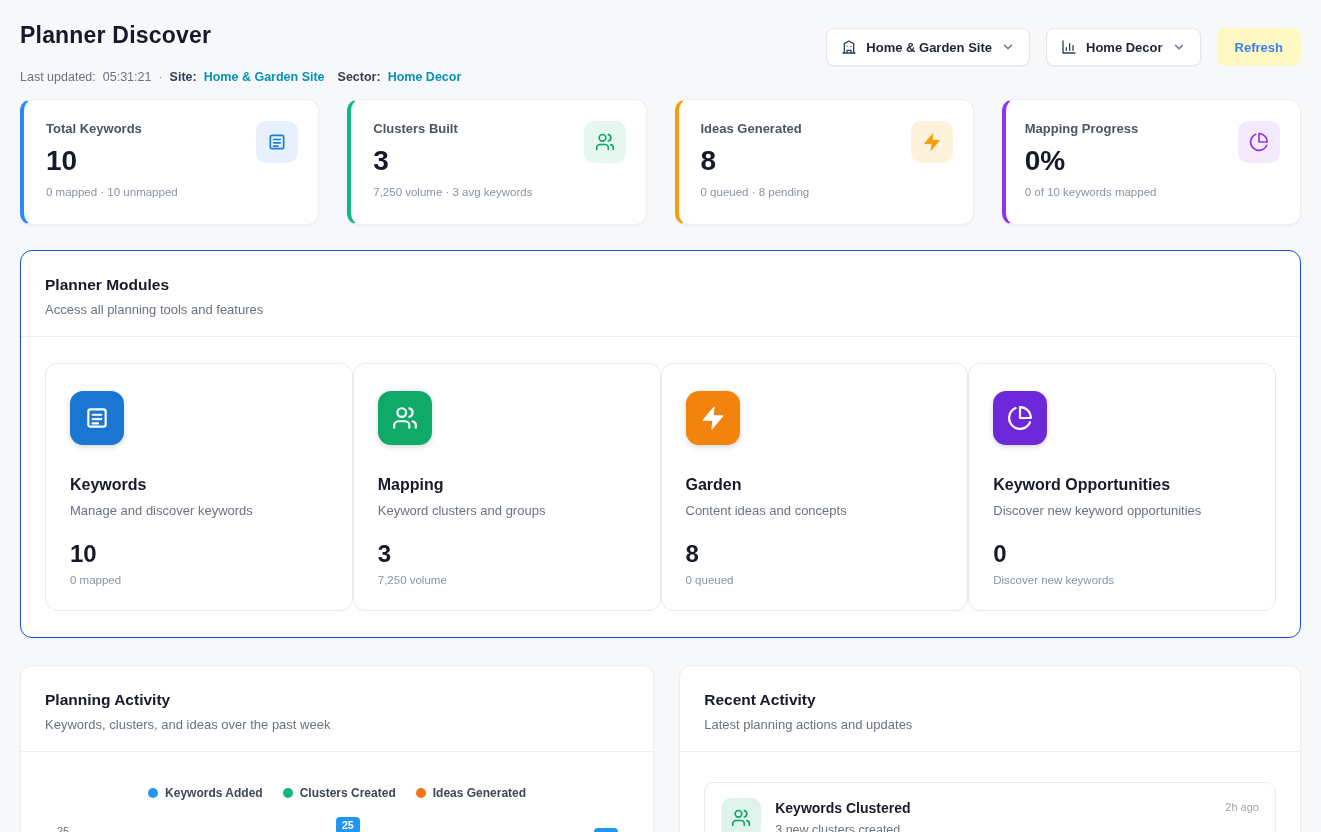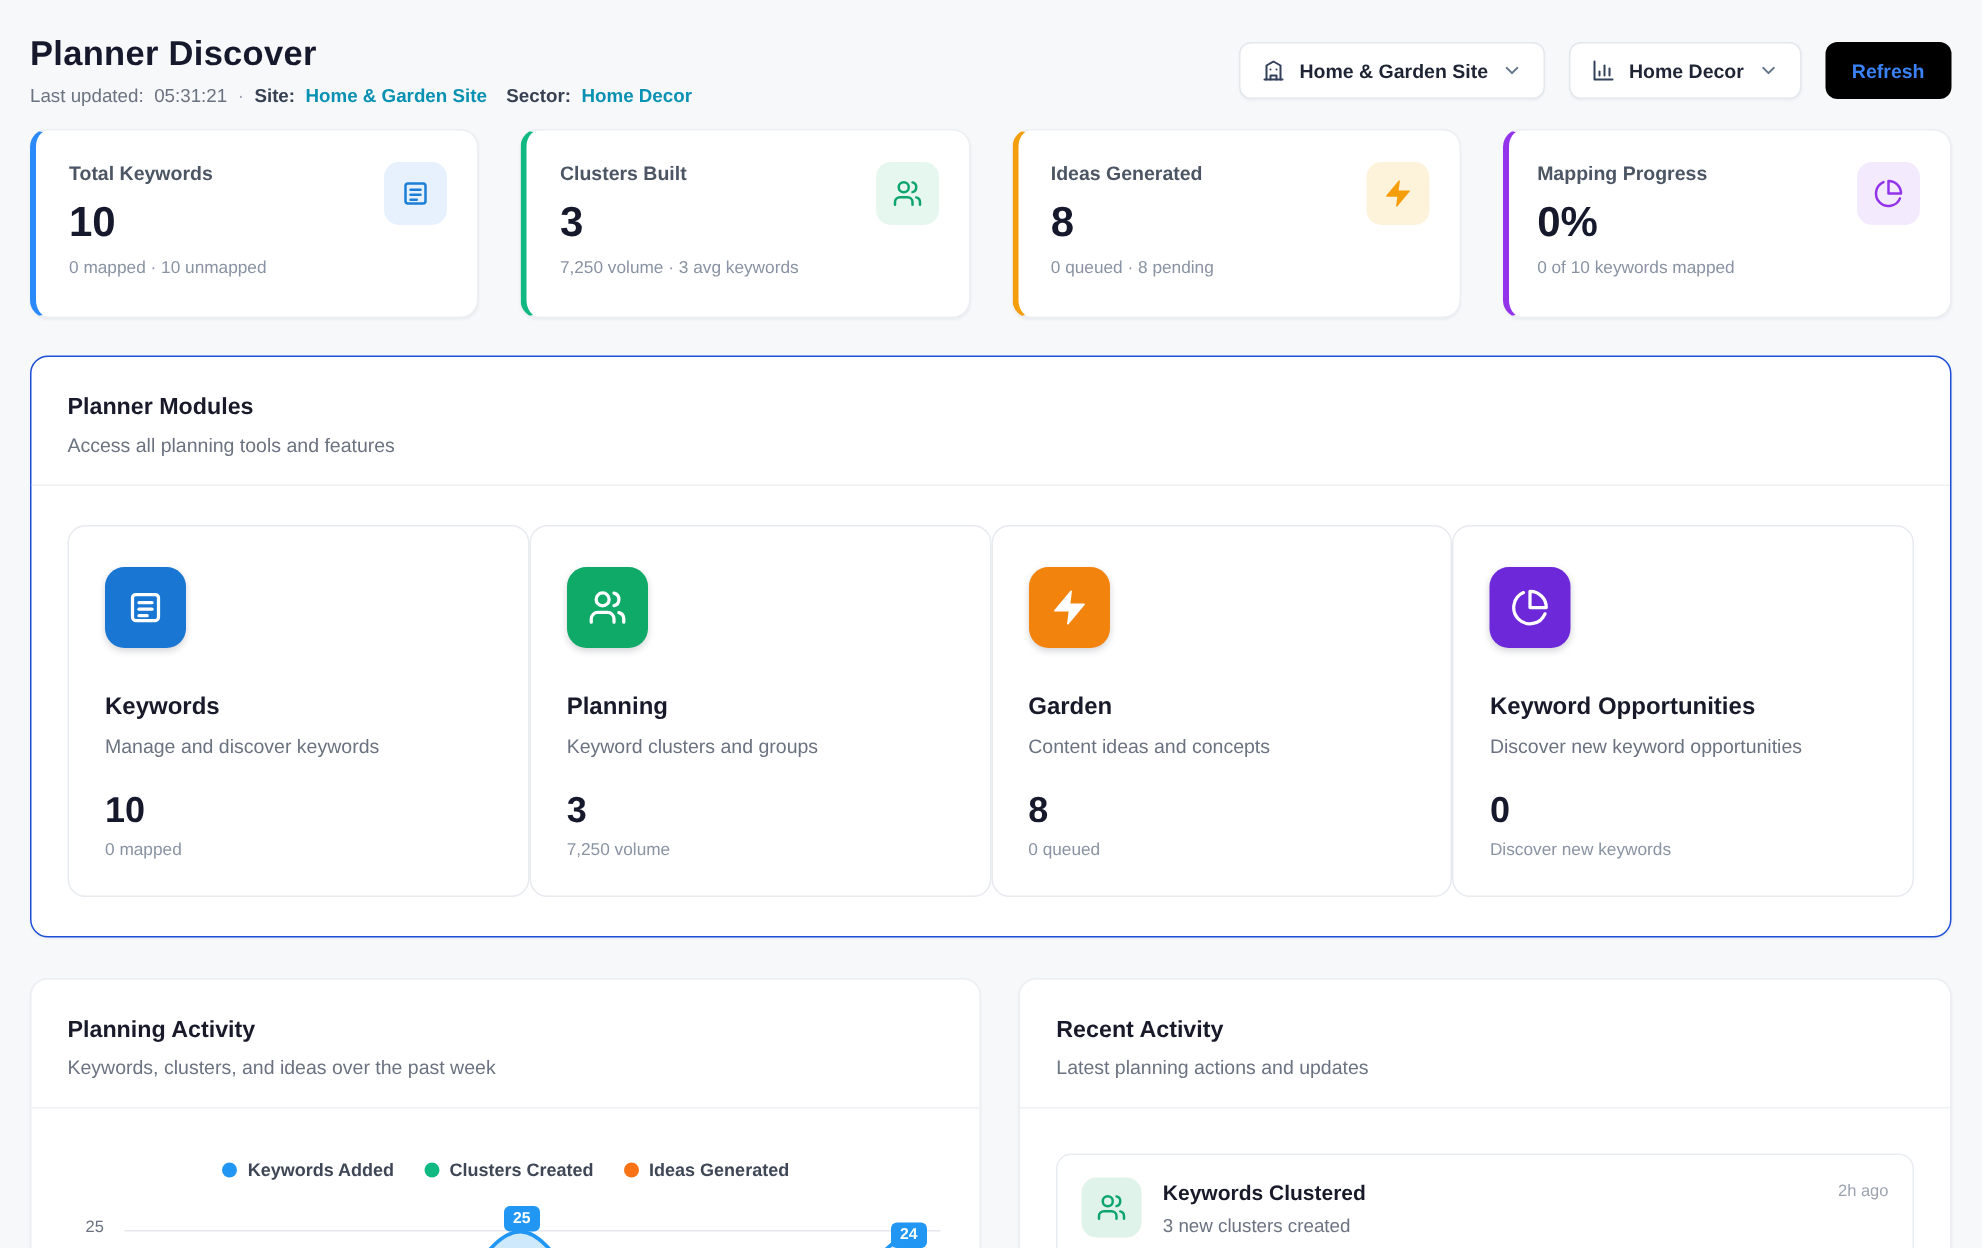--- a/index.html
+++ b/index.html
@@ -7,38 +7,38 @@
   body {
     font-family: "Liberation Sans", "DejaVu Sans", sans-serif;
     background: #f7f8fa;
     color: #181a2a;
   }
   .page { padding: 18px 20px; }
 
   
   .header-row { display: flex; justify-content: space-between; align-items: flex-start; }
   .page-title { font-size: 23px; font-weight: 800; letter-spacing: .2px; color: #16182c; margin-top: 4px; }
-  .meta-line { display: flex; align-items: center; gap: 7px; margin-top: 8px; font-size: 12.5px; color: #6b7280; }
+  .meta-line { display: flex; align-items: center; gap: 7px; margin-top: 21px; font-size: 12.5px; color: #6b7280; }
   .meta-line .meta-label { color: #374151; font-weight: 700; }
   .meta-line a { color: #0891b2; font-weight: 700; text-decoration: none; cursor: pointer; }
   .meta-dot { color: #9ca3af; }
 
   .controls { display: flex; gap: 16px; align-items: center; margin-top: 10px; }
   .select-btn {
     display: inline-flex; align-items: center; gap: 9px;
     height: 38px; padding: 0 14px;
     background: #fff; border: 1px solid #e4e7ec; border-radius: 8px;
     font-family: inherit; font-size: 13px; font-weight: 700; color: #1e2433;
     cursor: pointer; box-shadow: 0 1px 2px rgba(16,24,40,.04);
   }
   .select-btn .btn-icon { width: 16px; height: 16px; color: #32405a; display: inline-flex; }
   .select-btn .chev { width: 14px; height: 14px; color: #64748b; display: inline-flex; }
   .refresh-btn {
     height: 38px; padding: 0 18px; border: none; border-radius: 8px;
-    background: #000000; color: #3b82f6;
+    background: #fef9c3; color: #3b82f6;
     font-family: inherit; font-size: 13px; font-weight: 700; cursor: pointer;
   }
   .icon svg, .btn-icon svg, .chev svg { width: 100%; height: 100%; display: block; }
 
   
   .stats-row { display: grid; grid-template-columns: repeat(4, 1fr); gap: 28px; margin-top: 15px; }
   .stat-card {
     background: #fff; border: 1px solid #eceef2; border-left-width: 4px;
     border-radius: 12px; padding: 21px 20px 16px 22px;
     box-shadow: 0 1px 2px rgba(16,24,40,.05); min-height: 126px;
@@ -279,21 +279,21 @@
 
       <div class="module-card mod-green">
         <div class="module-icon">
           <svg viewBox="0 0 24 24" fill="none" stroke="currentColor" stroke-width="2" stroke-linecap="round" stroke-linejoin="round">
               <path d="M16 21v-2a4 4 0 0 0-4-4H6a4 4 0 0 0-4 4v2"></path>
               <circle cx="9" cy="7" r="4"></circle>
               <path d="M22 21v-2a4 4 0 0 0-3-3.87"></path>
               <path d="M16 3.13a4 4 0 0 1 0 7.75"></path>
             </svg>
         </div>
-        <div class="module-title">Planning</div>
+        <div class="module-title">Mapping</div>
         <div class="module-desc">Keyword clusters and groups</div>
         <div class="module-value">3</div>
         <div class="module-caption">7,250 volume</div>
       </div>
 
       <div class="module-card mod-orange">
         <div class="module-icon">
           <svg viewBox="0 0 24 24" fill="currentColor" stroke="currentColor" stroke-width="1" stroke-linejoin="round">
               <polygon points="13 2 3 14 12 14 11 22 21 10 12 10 13 2"></polygon>
             </svg>

